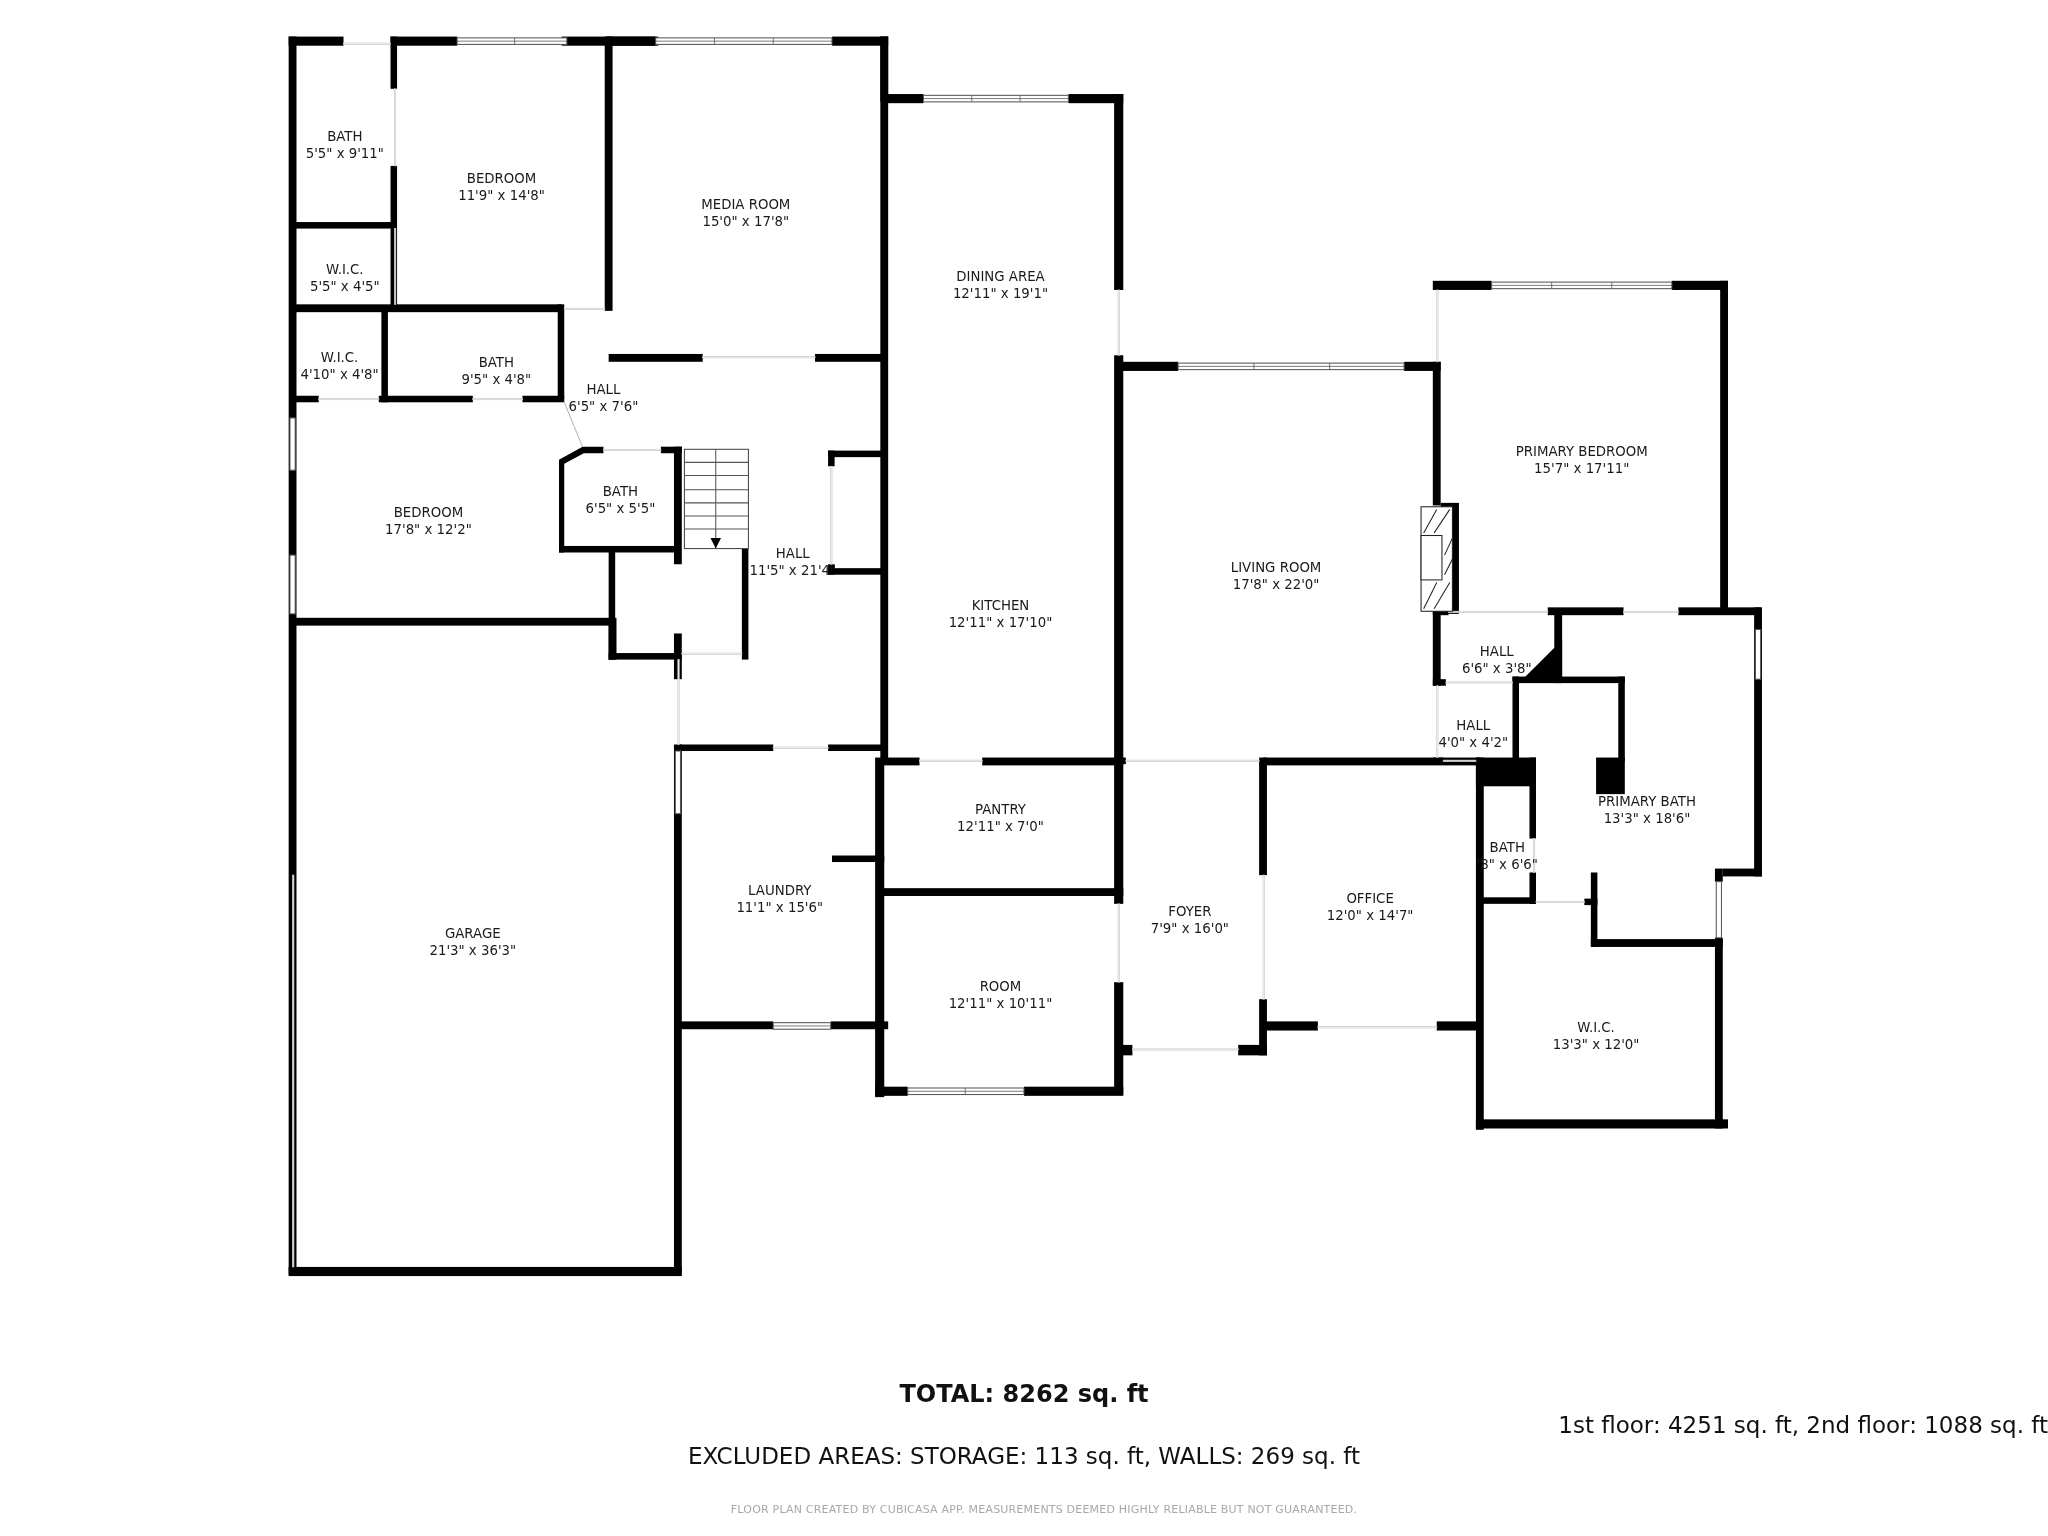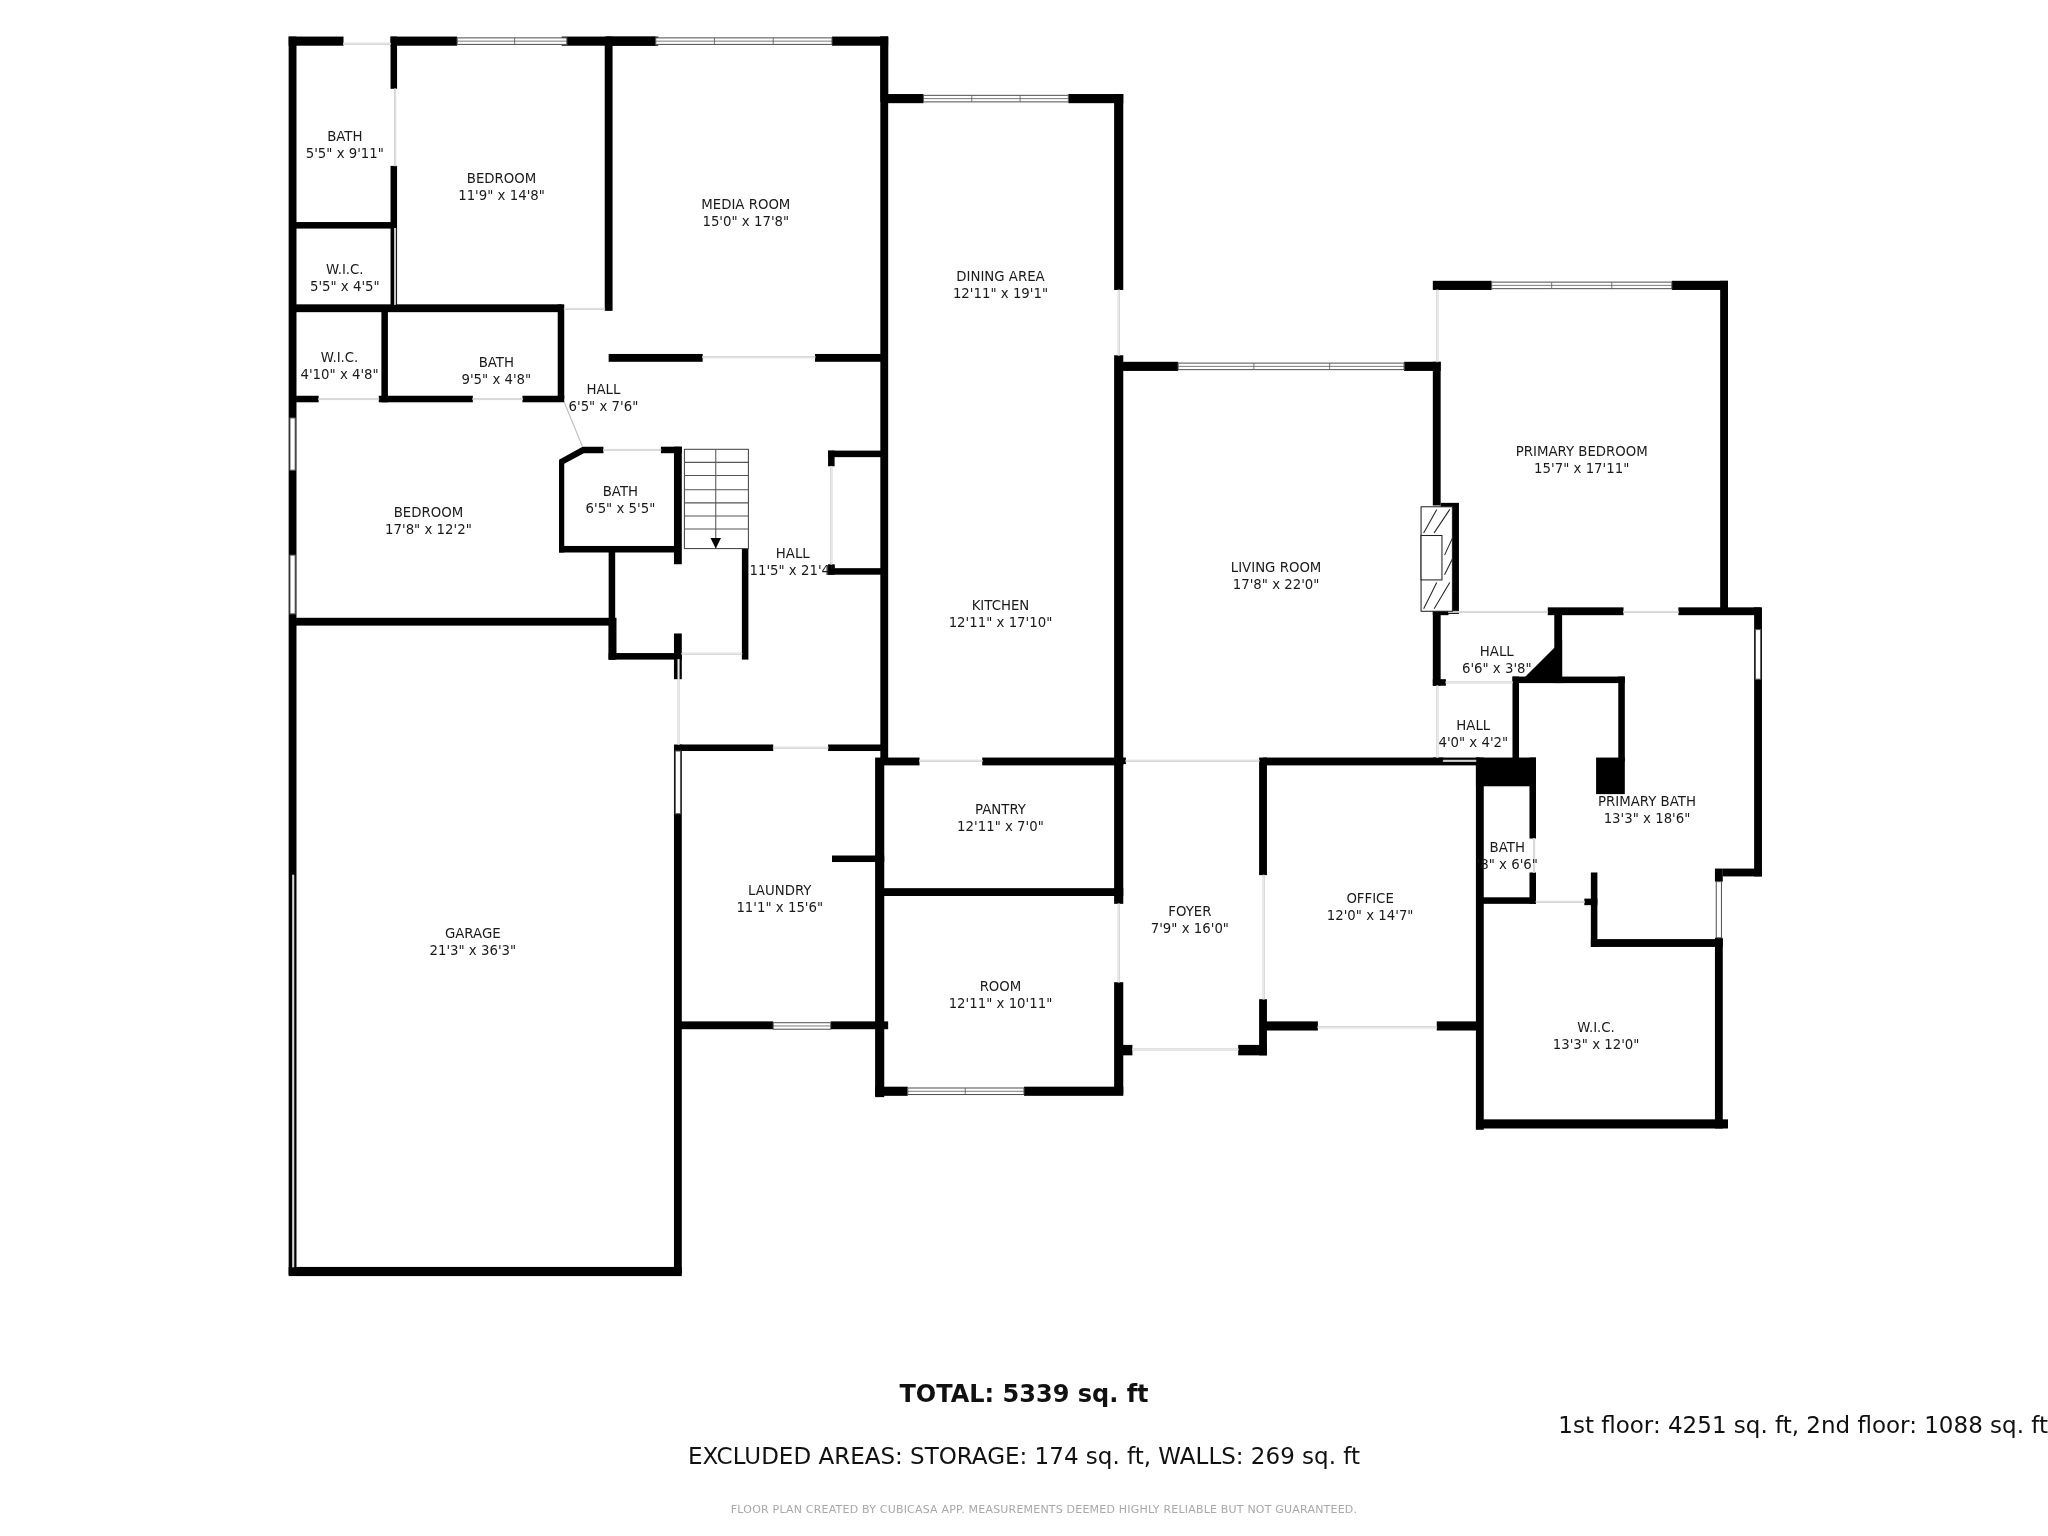--- a/index.html
+++ b/index.html
@@ -324,16 +324,16 @@
         <text class="room-name" x="1222" y="790">W.I.C.</text>
         <text class="room-dim" x="1222" y="803">13'3" x 12'0"</text>
       </g>
     <g>
         <text class="room-name" x="362" y="718">GARAGE</text>
         <text class="room-dim" x="362" y="731">21'3" x 36'3"</text>
       </g>
   </g>
 </svg>
 
-<div class="summary summary-total">TOTAL: 5339 sq. ft</div>
+<div class="summary summary-total">TOTAL: 8262 sq. ft</div>
 <div class="summary summary-floors">1st floor: 4251 sq. ft, 2nd floor: 1088 sq. ft</div>
-<div class="summary summary-excluded">EXCLUDED AREAS: STORAGE: 174 sq. ft, WALLS: 269 sq. ft</div>
+<div class="summary summary-excluded">EXCLUDED AREAS: STORAGE: 113 sq. ft, WALLS: 269 sq. ft</div>
 <div class="summary summary-credit">FLOOR PLAN CREATED BY CUBICASA APP. MEASUREMENTS DEEMED HIGHLY RELIABLE BUT NOT GUARANTEED.</div>
 
 </body></html>

